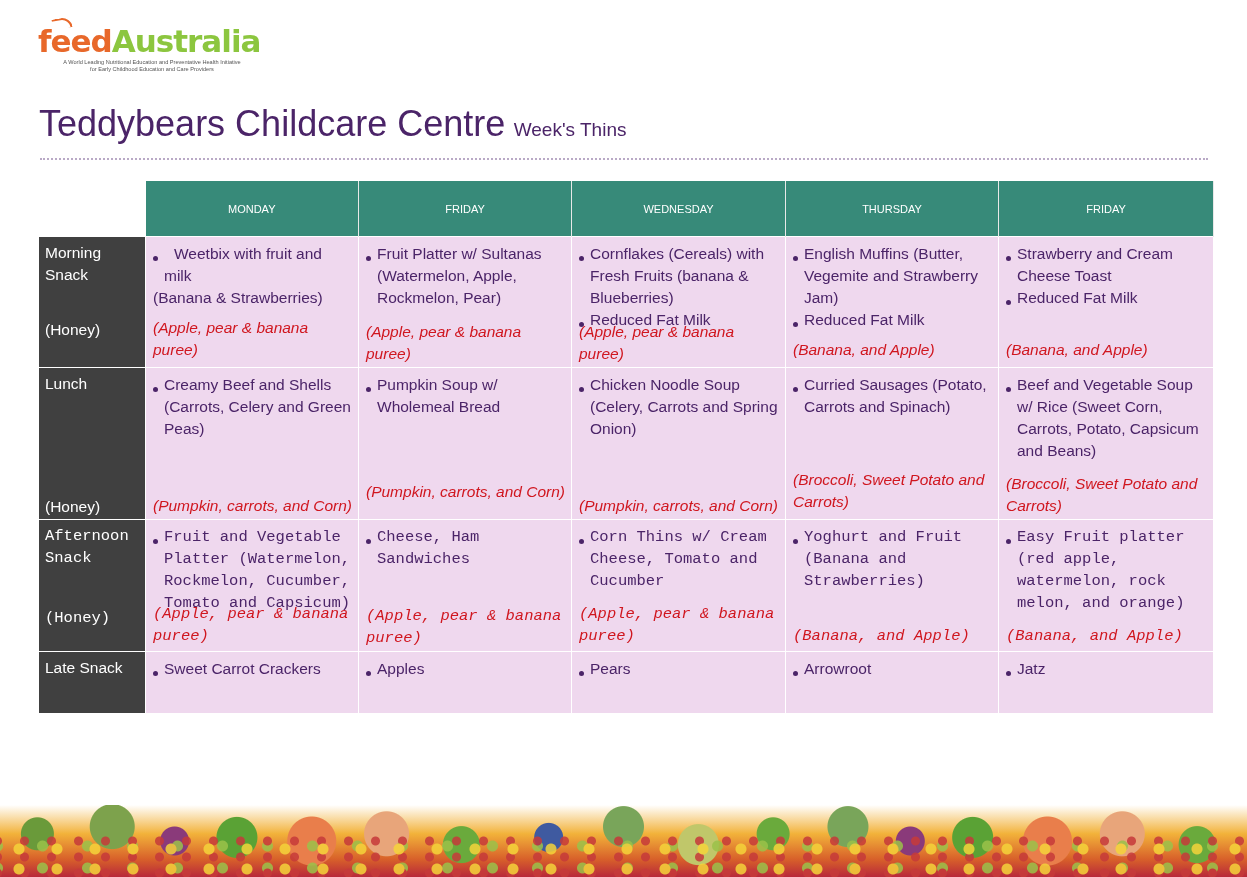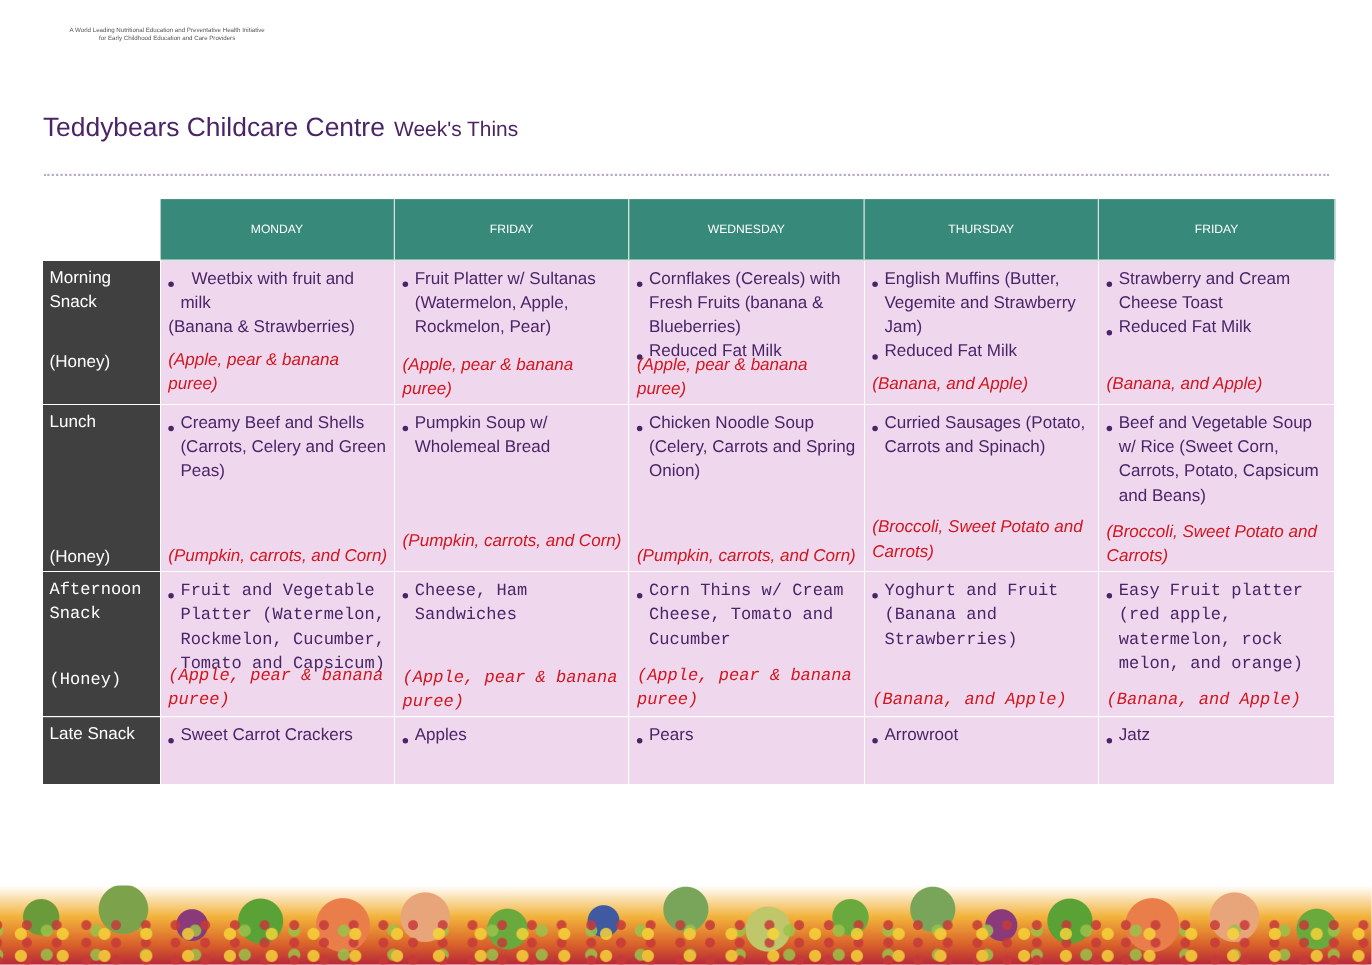--- a/index.html
+++ b/index.html
@@ -9,21 +9,21 @@
       font-family: "Liberation Sans", "DejaVu Sans", sans-serif;
       color: #4a2a66;
     }
     .logo { position: absolute; left: 38px; top: 24px; width: 240px; }
     .logo-word { font-family: "DejaVu Sans", sans-serif; font-size: 31px; font-weight: bold; letter-spacing: -1px; line-height: 34px; position: relative; }
     .logo-feed { color: #e8682a; }
     .logo-aus { color: #8cc63f; }
     .logo-leaf { position: absolute; left: 14px; top: -6px; width: 18px; height: 9px; border: 2px solid #e8682a; border-radius: 0 12px 0 12px; border-bottom: none; border-left: none; transform: rotate(-10deg); }
     .logo-tag { font-size: 5.6px; color: #555; text-align: center; line-height: 7px; width: 228px; margin-top: 1px; }
     .title-row { position: absolute; left: 39px; top: 103px; white-space: nowrap; }
-    .title-main { font-size: 24px; color: #4b2468; }
+    .title-main { font-size: 36px; color: #4b2468; }
     .title-sub { font-size: 19px; color: #4b2468; margin-left: 4px; }
     .divider { position: absolute; left: 40px; top: 158px; width: 1168px; height: 0; border-top: 2px dotted #b9a9c6; }
     table.menu {
       position: absolute; left: 38px; top: 181px;
       border-collapse: collapse; table-layout: fixed; width: 1175px;
     }
     table.menu th {
       background: #378a79; color: #ffffff; font-weight: normal; font-size: 11px;
       height: 55px; border-right: 1px solid #e8e8e8; padding: 0; text-align: center;
     }
@@ -77,20 +77,24 @@
         radial-gradient(circle, #9bc24a 0 5px, transparent 6px);
       background-size: 38px 20px, 27px 16px, 45px 22px;
       background-position: 0 4px, 11px 14px, 20px 0;
       opacity: 0.85;
     }
   </style>
 </head>
 <body>
 
 <div class="logo">
+  <div class="logo-word">
+    <span class="logo-leaf"></span>
+    <span class="logo-feed">feed</span><span class="logo-aus">Australia</span>
+  </div>
   <div class="logo-tag">
     <div>A World Leading Nutritional Education and Preventative Health Initiative</div>
     <div>for Early Childhood Education and Care Providers</div>
   </div>
 </div>
 
 <div class="title-row">
   <span class="title-main">Teddybears Childcare Centre</span>
   <span class="title-sub">Week's Thins</span>
 </div>

